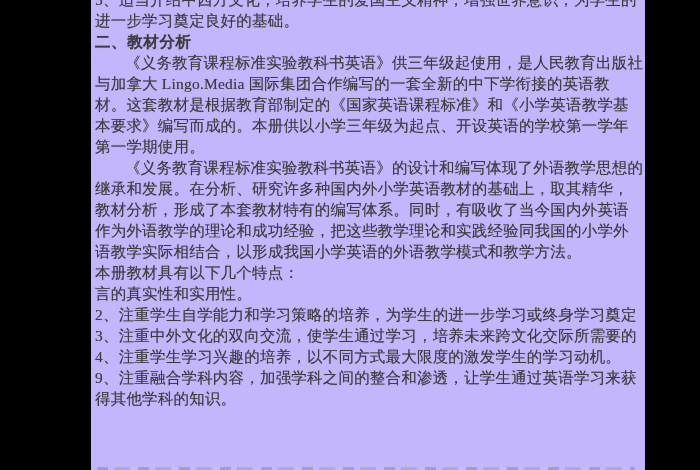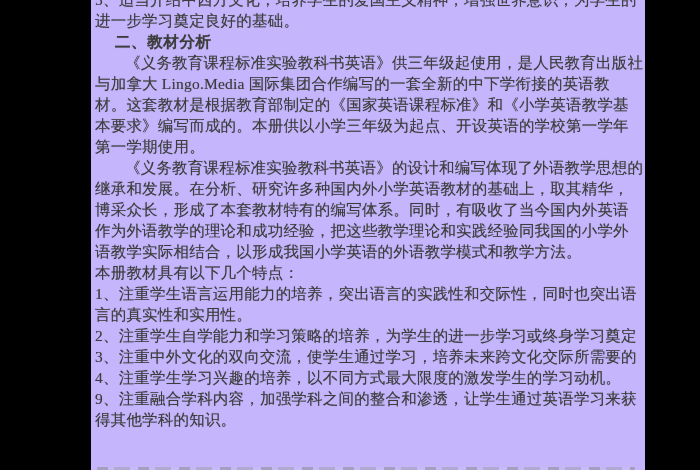--- a/index.html
+++ b/index.html
@@ -43,21 +43,20 @@
     text-shadow: 0 0 0.7px rgba(80,80,80,0.6);
   }
   .line {
     white-space: nowrap;
     height: 21px;
   }
   .line.indent { padding-left: 30px; }
   .line.heading {
     font-weight: bold;
     letter-spacing: 0.6px;
-    margin-left: 20px;
   }
   .cutoff-strip {
     position: absolute;
     left: 6px;
     top: 467px;
     width: 538px;
     height: 3px;
     background: repeating-linear-gradient(90deg,
       rgba(140,140,140,0.55) 0px, rgba(140,140,140,0.55) 11px,
       rgba(200,200,200,0.20) 11px, rgba(200,200,200,0.20) 17px,
@@ -77,25 +76,24 @@
     <div class="line">5、适当介绍中西方文化，培养学生的爱国主义精神，增强世界意识，为学生的</div>
     <div class="line">进一步学习奠定良好的基础。</div>
     <div class="line heading">二、教材分析</div>
     <div class="line indent">《义务教育课程标准实验教科书英语》供三年级起使用，是人民教育出版社</div>
     <div class="line">与加拿大 Lingo.Media 国际集团合作编写的一套全新的中下学衔接的英语教</div>
     <div class="line">材。这套教材是根据教育部制定的《国家英语课程标准》和《小学英语教学基</div>
     <div class="line">本要求》编写而成的。本册供以小学三年级为起点、开设英语的学校第一学年</div>
     <div class="line">第一学期使用。</div>
     <div class="line indent">《义务教育课程标准实验教科书英语》的设计和编写体现了外语教学思想的</div>
     <div class="line">继承和发展。在分析、研究许多种国内外小学英语教材的基础上，取其精华，</div>
-    <div class="line">博采众长，形成了本套教材特有的编写体系。同时，有吸收了当今国内外英语</div>
+    <div class="line">教材分析，形成了本套教材特有的编写体系。同时，有吸收了当今国内外英语</div>
     <div class="line">作为外语教学的理论和成功经验，把这些教学理论和实践经验同我国的小学外</div>
     <div class="line">语教学实际相结合，以形成我国小学英语的外语教学模式和教学方法。</div>
     <div class="line">本册教材具有以下几个特点：</div>
-    <div class="line">1、注重学生语言运用能力的培养，突出语言的实践性和交际性，同时也突出语</div>
     <div class="line">言的真实性和实用性。</div>
     <div class="line">2、注重学生自学能力和学习策略的培养，为学生的进一步学习或终身学习奠定</div>
     <div class="line">3、注重中外文化的双向交流，使学生通过学习，培养未来跨文化交际所需要的</div>
     <div class="line">4、注重学生学习兴趣的培养，以不同方式最大限度的激发学生的学习动机。</div>
     <div class="line">9、注重融合学科内容，加强学科之间的整合和渗透，让学生通过英语学习来获</div>
     <div class="line">得其他学科的知识。</div>
   </div>
   <div class="cutoff-strip"></div>
 </div>
 

